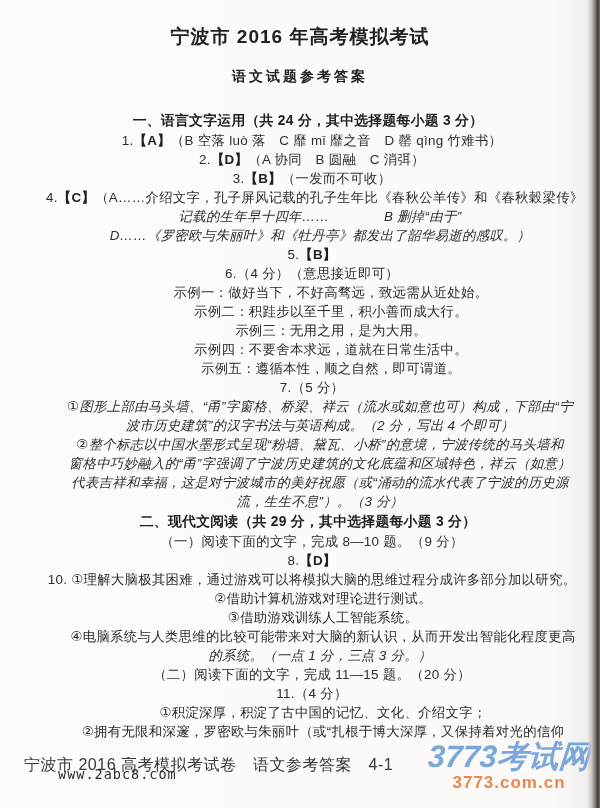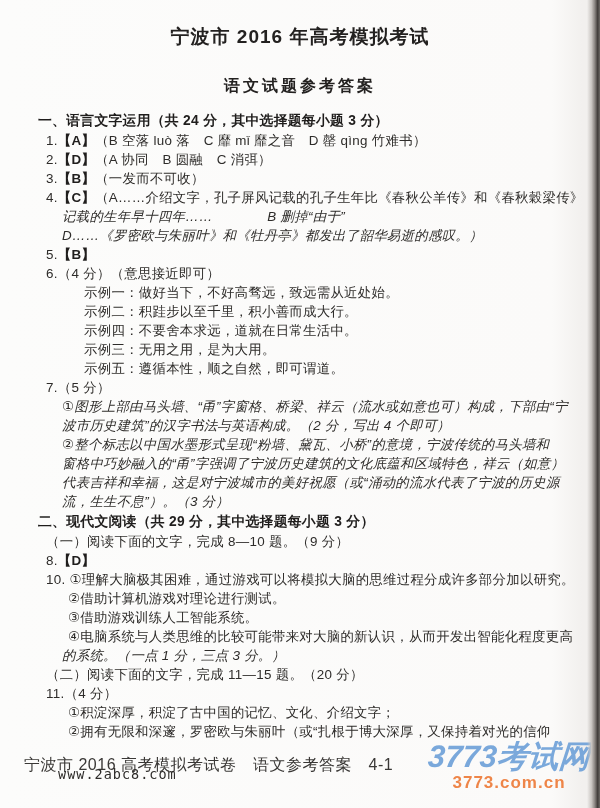--- a/index.html
+++ b/index.html
@@ -20,25 +20,25 @@
   .scan-edge{
     position:absolute;top:0;right:0;width:13px;height:808px;
     background:linear-gradient(to right,rgba(120,115,110,0) 0%,#c9c5c1 35%,#8a8581 60%,#403c39 82%,#6e6a66 100%);
     pointer-events:none;
   }
   .header{ text-align:center; padding-top:24px; }
   .title{
     font-size:19px;font-weight:bold;letter-spacing:1px;color:#232120;
   }
   .subtitle{
-    margin-top:26px;
-    font-size:16px;font-weight:bold;letter-spacing:3px;color:#232120;
+    margin-top:18px;
+    font-size:14px;font-weight:bold;letter-spacing:3px;color:#232120;
   }
   .doc-lines{
-    position:absolute;top:110px;left:38px;right:22px;
+    position:absolute;top:110px;left:38px;right:22px;text-align:center;
   }
   .line{
     font-size:13.4px;line-height:19px;min-height:19px;
     letter-spacing:0.3px;
     white-space:nowrap;
     color:#2e2c2a;
   }
   .line b{font-weight:bold;color:#201e1d;}
   .heading{
     font-weight:bold;font-size:13.8px;color:#1f1d1c;
@@ -88,22 +88,22 @@
       <div class="line item">1.<b>【A】</b>（B 空落 luò 落　C 靡 mǐ 靡之音　D 罄 qìng 竹难书）</div>
       <div class="line item">2.<b>【D】</b>（A 协同　B 圆融　C 消弭）</div>
       <div class="line item">3.<b>【B】</b>（一发而不可收）</div>
       <div class="line item">4.<b>【C】</b>（A……介绍文字，孔子屏风记载的孔子生年比《春秋公羊传》和《春秋穀梁传》</div>
       <div class="line indent-sm">记载的生年早十四年……　　　　B 删掉“由于”</div>
       <div class="line indent-sm">D……《罗密欧与朱丽叶》和《牡丹亭》都发出了韶华易逝的感叹。）</div>
       <div class="line item">5.<b>【B】</b></div>
       <div class="line item">6.（4 分）（意思接近即可）</div>
       <div class="line indent-lg">示例一：做好当下，不好高骛远，致远需从近处始。</div>
       <div class="line indent-lg">示例二：积跬步以至千里，积小善而成大行。</div>
+      <div class="line indent-lg">示例三：无用之用，是为大用。</div>
       <div class="line indent-lg">示例四：不要舍本求远，道就在日常生活中。</div>
-      <div class="line indent-lg">示例三：无用之用，是为大用。</div>
       <div class="line indent-lg">示例五：遵循本性，顺之自然，即可谓道。</div>
       <div class="line item">7.（5 分）</div>
       <div class="line indent-sm">①图形上部由马头墙、“甬”字窗格、桥梁、祥云（流水或如意也可）构成，下部由“宁</div>
       <div class="line indent-sm">波市历史建筑”的汉字书法与英语构成。（2 分，写出 4 个即可）</div>
       <div class="line indent-sm">②整个标志以中国水墨形式呈现“粉墙、黛瓦、小桥”的意境，宁波传统的马头墙和</div>
       <div class="line indent-sm">窗格中巧妙融入的“甬”字强调了宁波历史建筑的文化底蕴和区域特色，祥云（如意）</div>
       <div class="line indent-sm">代表吉祥和幸福，这是对宁波城市的美好祝愿（或“涌动的流水代表了宁波的历史源</div>
       <div class="line indent-sm">流，生生不息”）。（3 分）</div>
       <div class="line heading">二、现代文阅读（共 29 分，其中选择题每小题 3 分）</div>
       <div class="line item">（一）阅读下面的文字，完成 8—10 题。（9 分）</div>

